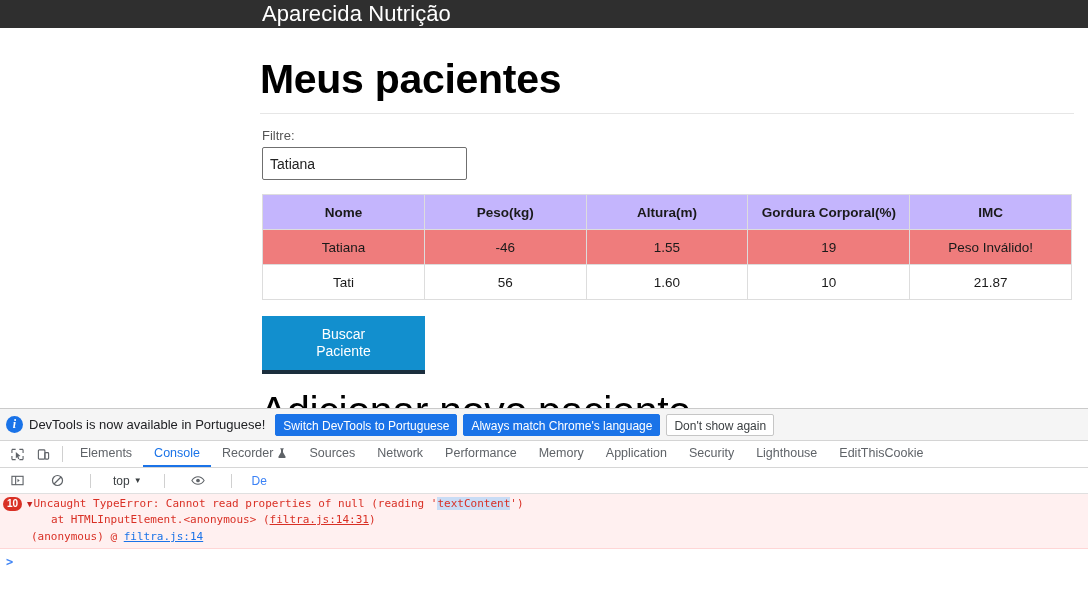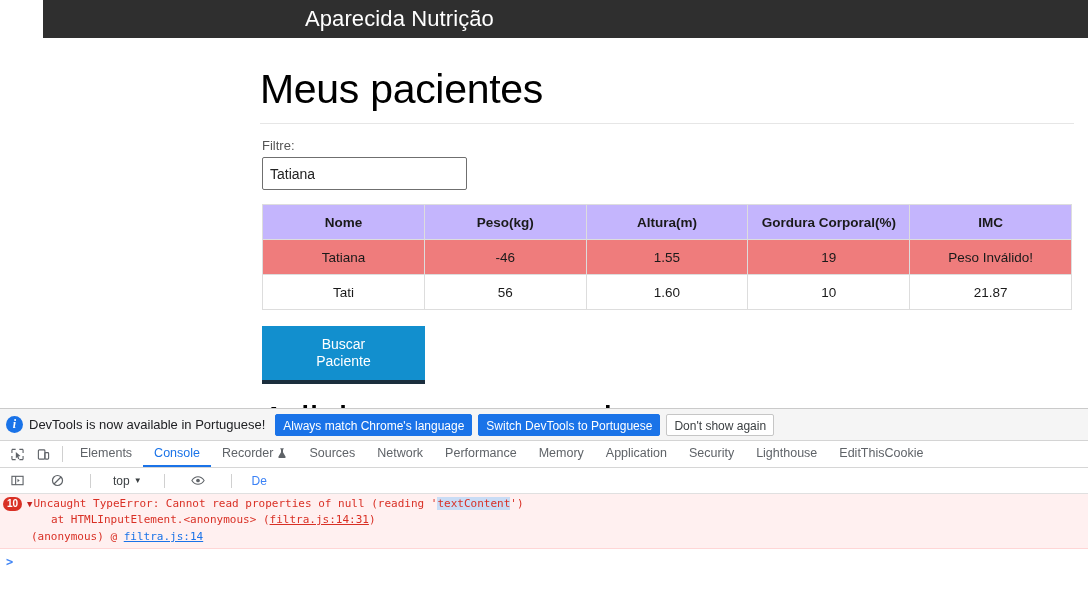--- a/index.html
+++ b/index.html
@@ -14,42 +14,41 @@
   
   #page-area {
     position: absolute;
     left: 0; top: 0;
     width: 1088px; height: 408px;
     overflow: hidden;
     background: #ffffff;
   }
 
   .navbar {
-    height: 38px;
+    height: 28px;
     background: #2f2f2f;
     display: flex;
     align-items: center;
-    margin-left: 43px;
   }
   .navbar-brand {
     color: #ffffff;
     font-size: 22px;
     margin-left: 262px;
     letter-spacing: .1px;
   }
 
   .container {
     width: 816px;
     margin-left: 258px;
     padding-top: 12px;
   }
 
   .page-title {
     font-size: 41px;
-    font-weight: 400;
+    font-weight: 700;
     color: #000;
     margin: 16px 0 10px 2px;
     letter-spacing: -.3px;
   }
   .hr {
     border: 0;
     border-top: 1px solid #e6e6e6;
     margin: 0 0 14px 2px;
     width: 814px;
   }
@@ -401,22 +400,22 @@
 
     <h1 class="sub-title">Adicionar novo paciente</h1>
   </div>
 </div>
 
 <div id="devtools">
 
   <div class="dt-notice">
     <span class="info-icon">i</span>
     <span class="notice-text">DevTools is now available in Portuguese!</span>
+    <span class="notice-btn primary">Switch DevTools to Portuguese</span>
     <span class="notice-btn primary">Always match Chrome's language</span>
-    <span class="notice-btn primary">Switch DevTools to Portuguese</span>
     <span class="notice-btn secondary">Don't show again</span>
   </div>
 
   <div class="dt-tabs">
     <div class="dt-tool-btn">
       <svg width="13" height="13" viewBox="0 0 14 14">
         <path d="M1 1.5h4M1 1.5v4M13 1.5H9M13 1.5v4M1 12.5h4M1 12.5v-4M13 12.5H9M13 12.5v-4" stroke="#5f6368" stroke-width="1.2" fill="none"></path>
         <path d="M5.2 4.2l5 4.4-2.3.45 1.1 2.4-1.2.55-1.1-2.4-1.5 1.7z" fill="#5f6368"></path>
       </svg>
     </div>

